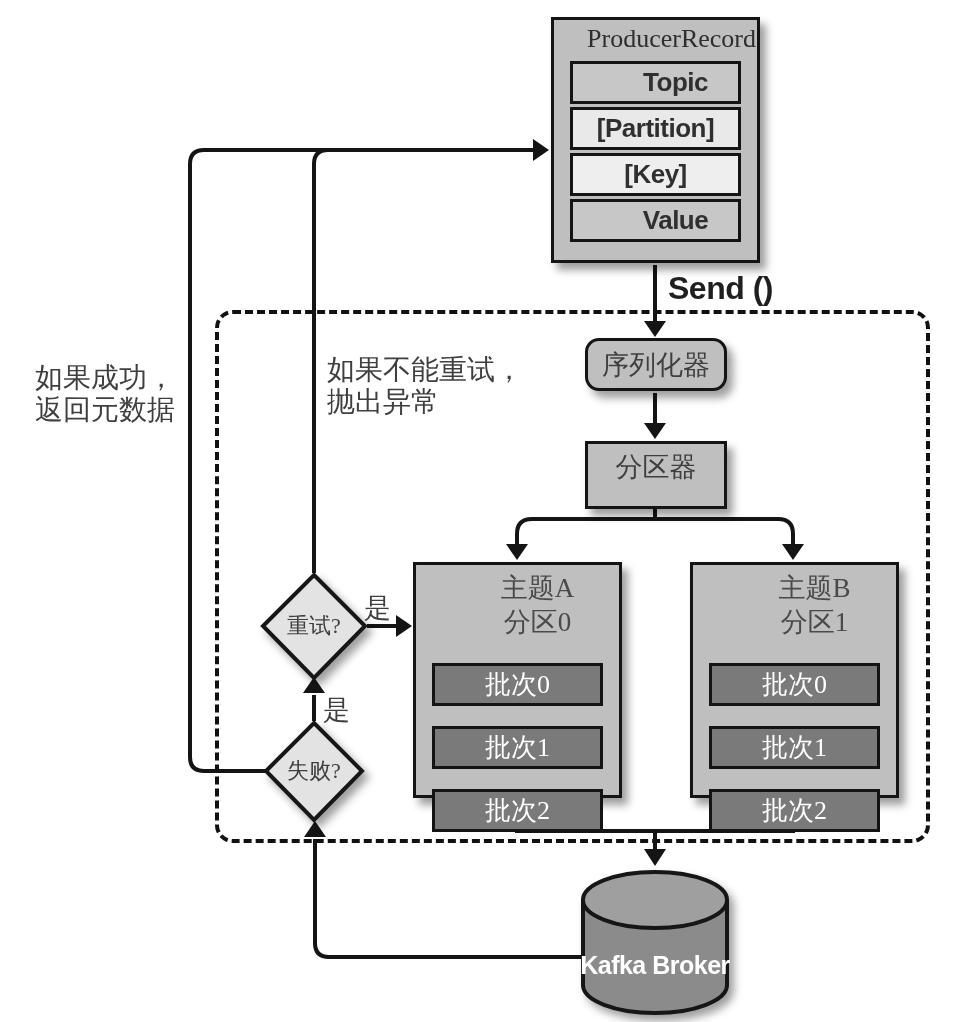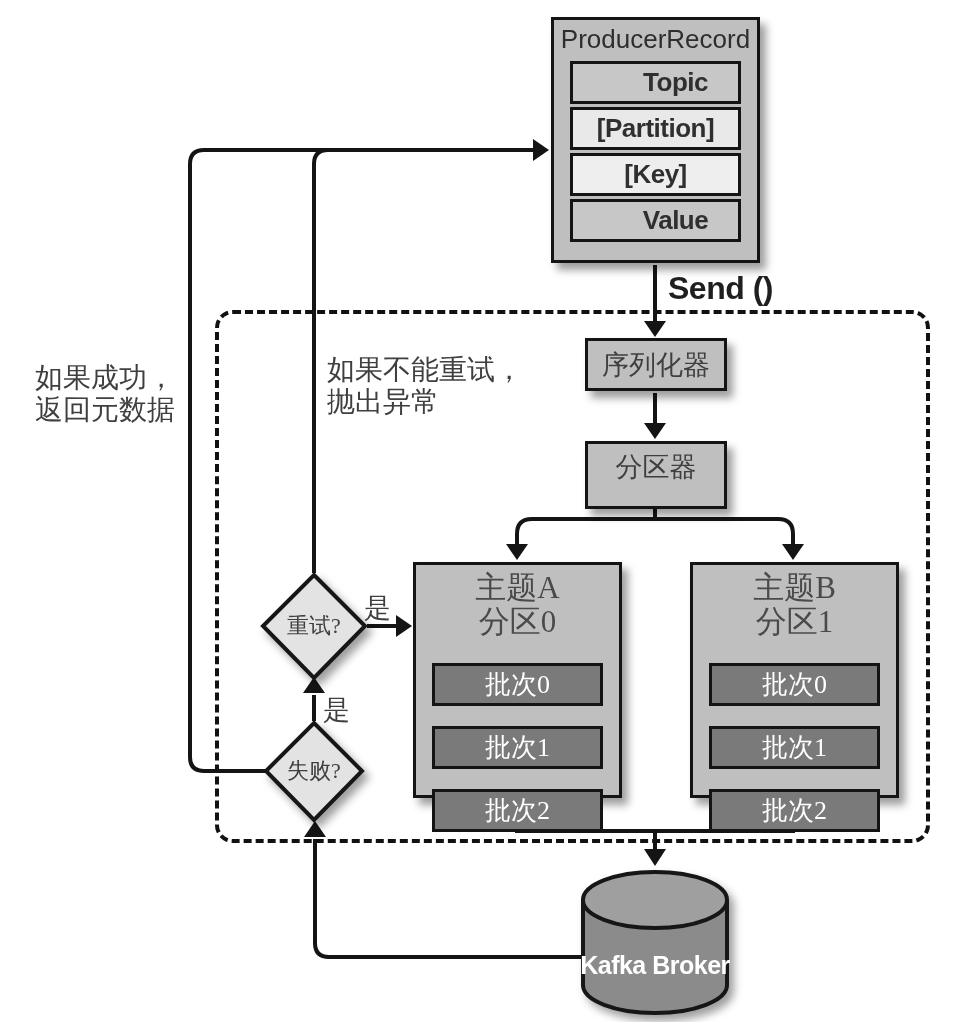--- a/index.html
+++ b/index.html
@@ -1,21 +1,21 @@
 <!DOCTYPE html>
 <html><head>
 <meta charset="utf-8">
 <style>
   html,body{margin:0;padding:0;background:#ffffff;}
   #stage{
     position:relative;width:974px;height:1022px;background:#ffffff;overflow:hidden;
     font-family:"Liberation Sans","DejaVu Sans",sans-serif;
   }
   .abs{position:absolute;}
-  .serif{font-family:Liberation Sans, sans-serif;}
+  .serif{font-family:Liberation Serif, serif;padding-left:16px;}
   .cjk{font-family:"Liberation Serif","DejaVu Serif",serif;color:#3f3f3f;}
   .shadowbox{box-shadow:6px 7px 8px rgba(0,0,0,0.38);}
   .graybox{background:#bfbfbf;border:3px solid #141414;box-sizing:border-box;}
 
   
   #producer-record{left:551px;top:17px;width:209px;height:246px;}
   #pr-title{width:100%;text-align:center;margin-top:4px;font-size:26px;color:#2e2e2e;}
   #pr-fields{position:absolute;left:16px;top:41px;width:171px;}
   .pr-row{height:43px;border:3px solid #141414;box-sizing:border-box;margin-bottom:3px;
           text-align:center;line-height:37px;font-size:26px;color:#2f2f2f;letter-spacing:-0.5px;font-weight:bold;}
@@ -24,28 +24,28 @@
   .fill-lighter{background:#eeeeee;}
 
   
   #send-label{left:668px;top:270px;font-size:32px;color:#1f1f1f;font-weight:bold;letter-spacing:-0.5px;}
 
   
   #dashed-box{left:215px;top:310px;width:715px;height:533px;border:4px dashed #111;
               border-radius:18px;box-sizing:border-box;}
 
   .step-box{width:142px;height:53px;text-align:center;font-size:27px;line-height:49px;}
-  #serializer-box{left:585px;top:338px;}
+  #serializer-box{left:585px;top:338px;border-radius:14px;}
   #partitioner-box{left:585px;top:441px;height:68px;line-height:47px;}
 
   
   .topic-box{width:209px;height:236px;}
   #topic-a{left:413px;top:562px;}
   #topic-b{left:690px;top:562px;}
-  .topic-title{width:100%;text-align:center;margin-top:6px;font-size:31px;line-height:34px;color:#4a4a4a;}
+  .topic-title{width:100%;text-align:center;margin-top:6px;font-size:27px;line-height:34px;color:#4a4a4a;margin-left:20px;}
   .batch-stack{position:absolute;left:16px;top:78px;width:171px;}
   .batch-row{height:43px;border:3px solid #141414;box-sizing:border-box;margin-bottom:3px;
              background:#7a7a7a;color:#ffffff;text-align:center;line-height:37px;font-size:26px;margin-top:20px;}
 
   
   .diamond-label{width:100px;text-align:center;font-size:22px;color:#3f3f3f;}
   #retry-label{left:264px;top:611px;}
   #fail-label{left:264px;top:756px;}
   .yes-label{font-size:27px;color:#3f3f3f;}
   #yes-retry{left:364px;top:590px;}

